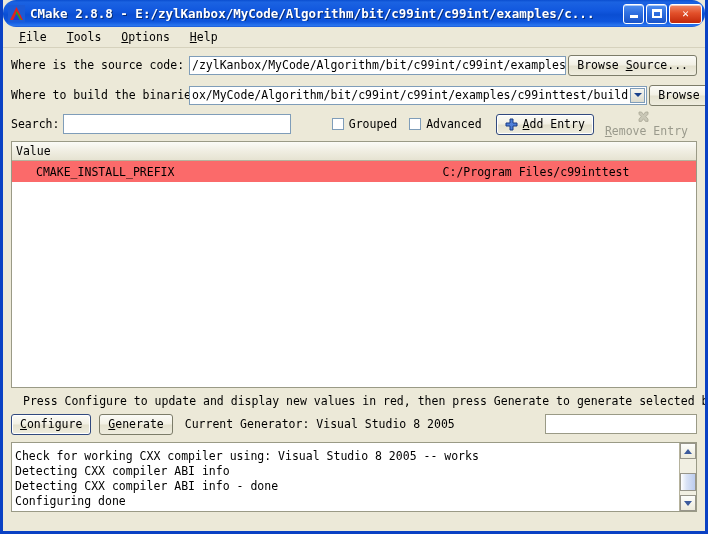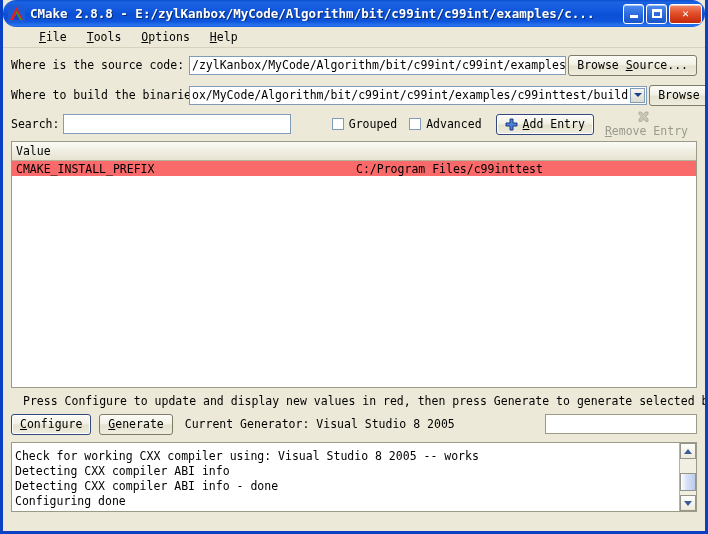--- a/index.html
+++ b/index.html
@@ -90,21 +90,21 @@
   .max-glyph {
     width: 10px; height: 9px; border: 2px solid #fff; border-top-width: 3px; box-sizing: border-box;
   }
 
   
   .menubar {
     height: 20px;
     background: #ece9d8;
     display: flex;
     align-items: center;
-    padding-left: 26px;
+    padding-left: 6px;
     border-bottom: 1px solid #d6d2bd;
   }
   .menu-item {
     padding: 2px 10px;
     color: #000;
     font-size: 11.5px;
     font-family: "DejaVu Sans Mono", "Liberation Mono", monospace;
     white-space: nowrap;
   }
   .menu-item u { text-decoration: underline; }
@@ -261,34 +261,35 @@
     font-size: 11.5px;
     padding: 2px 0 0 4px;
     box-sizing: border-box;
     color: #000;
     white-space: nowrap;
   }
   .th.name { width: 340px; border-right: 1px solid #b5b29c; }
   .th.value { flex: 1 1 auto; }
   .trow {
     display: flex;
-    height: 15px;
-    align-items: center;
+    height: 21px;
+    align-items: center;
+    padding-left: 20px;
   }
   .trow.modified { background: #fb6a6a; }
   .td {
     font-size: 11.5px;
     padding-left: 4px;
     box-sizing: border-box;
     color: #000;
     white-space: nowrap;
     overflow: hidden;
   }
   .td.name { width: 340px; }
-  .td.value { flex: 1 1 auto; }
+  .td.value { flex: 1 1 auto; text-align: center; }
 
   
   .hint {
     font-size: 11.5px;
     color: #000;
     padding: 6px 0 4px 12px;
     white-space: nowrap;
   }
   .action-row {
     display: flex;

